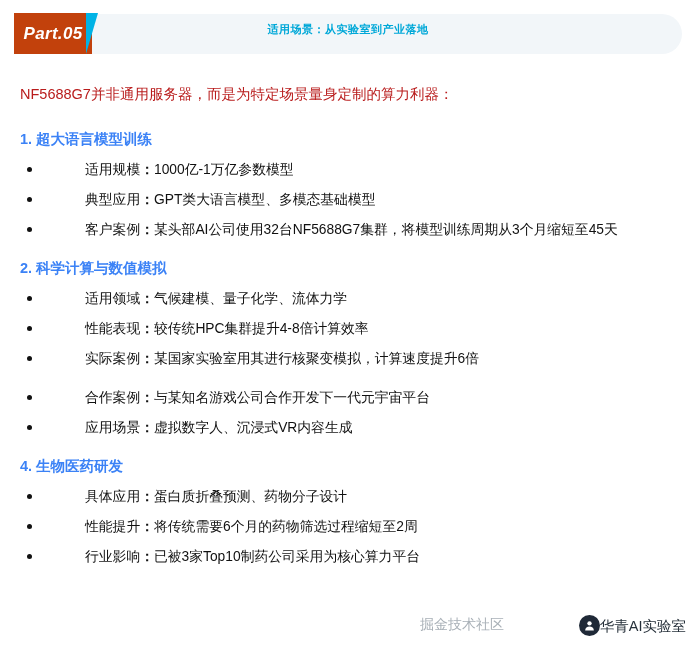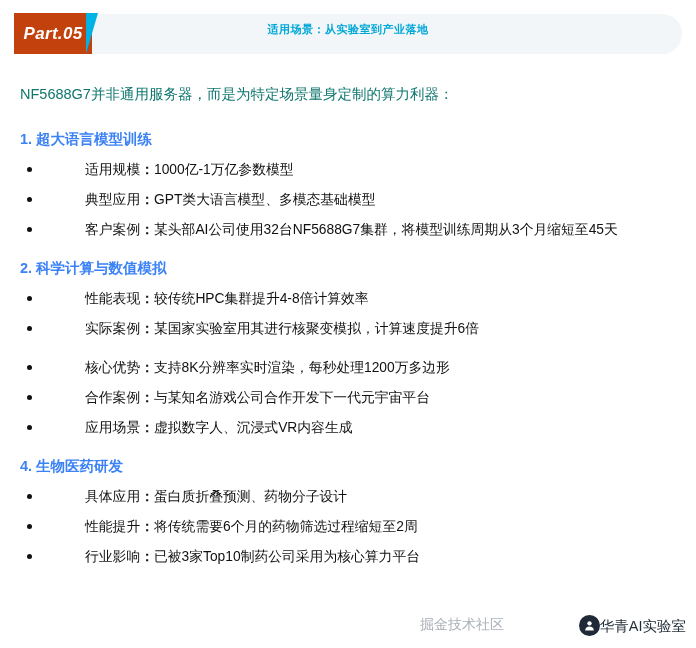--- a/index.html
+++ b/index.html
@@ -66,21 +66,21 @@
     color: #00a8d8;
     letter-spacing: .5px;
   }
 
   
   .content {
     padding: 0 20px;
   }
   .intro {
     font-size: 14.5px;
-    color: #0f766e;
+    color: #b91c1c;
     margin: 22px 0 24px 0;
     line-height: 1.5;
   }
   .section {
     margin-bottom: 19px;
   }
   .section-title {
     font-size: 14.5px;
     font-weight: bold;
     color: #3b82f6;
@@ -183,35 +183,35 @@
         <span class="label">客户案例</span><span class="sep">：</span><span class="value">某头部AI公司使用32台NF5688G7集群，将模型训练周期从3个月缩短至45天</span>
       </li>
     </ul>
   </div>
 
   <div class="section">
     <div class="section-title">2. 科学计算与数值模拟</div>
     <ul class="bullets">
       <li class="bullet">
         <span class="dot"></span>
+        <span class="label">适用领域</span><span class="sep">：</span><span class="value">气候建模、量子化学、流体力学</span>
+      </li>
+      <li class="bullet">
+        <span class="dot"></span>
         <span class="label">性能表现</span><span class="sep">：</span><span class="value">较传统HPC集群提升4-8倍计算效率</span>
       </li>
       <li class="bullet">
         <span class="dot"></span>
         <span class="label">实际案例</span><span class="sep">：</span><span class="value">某国家实验室用其进行核聚变模拟，计算速度提升6倍</span>
       </li>
     </ul>
   </div>
 
   <div class="section">
     <ul class="bullets">
-      <li class="bullet">
-        <span class="dot"></span>
-        <span class="label">核心优势</span><span class="sep">：</span><span class="value">支持8K分辨率实时渲染，每秒处理1200万多边形</span>
-      </li>
       <li class="bullet">
         <span class="dot"></span>
         <span class="label">合作案例</span><span class="sep">：</span><span class="value">与某知名游戏公司合作开发下一代元宇宙平台</span>
       </li>
       <li class="bullet">
         <span class="dot"></span>
         <span class="label">应用场景</span><span class="sep">：</span><span class="value">虚拟数字人、沉浸式VR内容生成</span>
       </li>
     </ul>
   </div>

